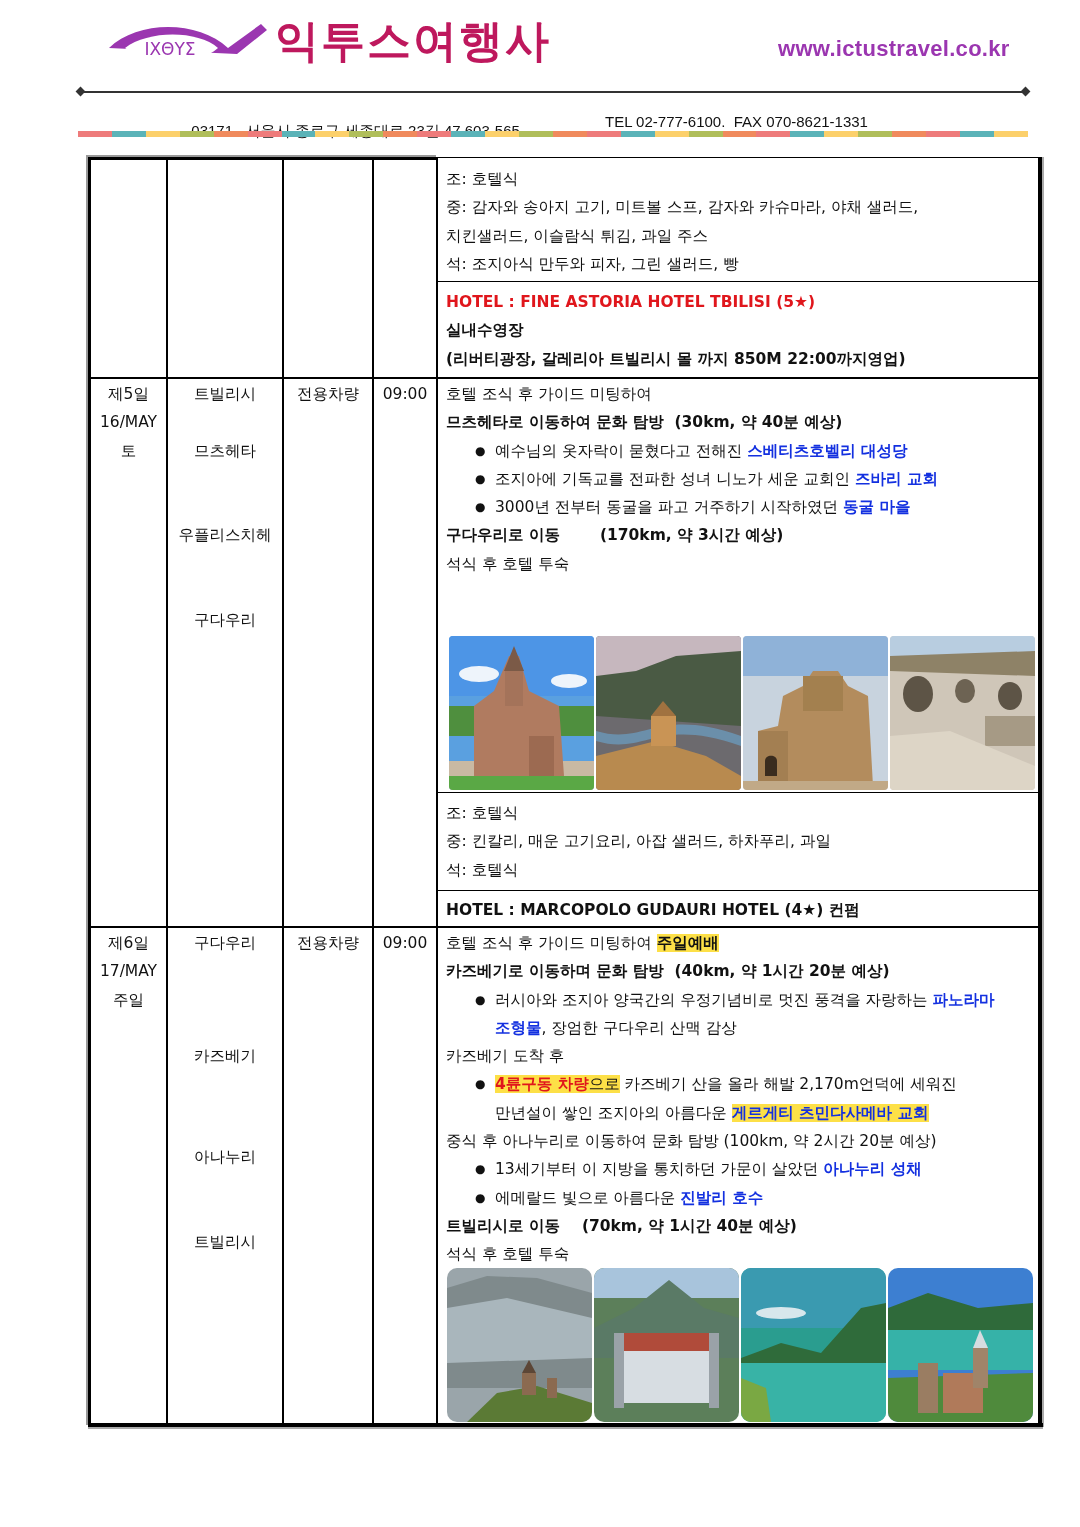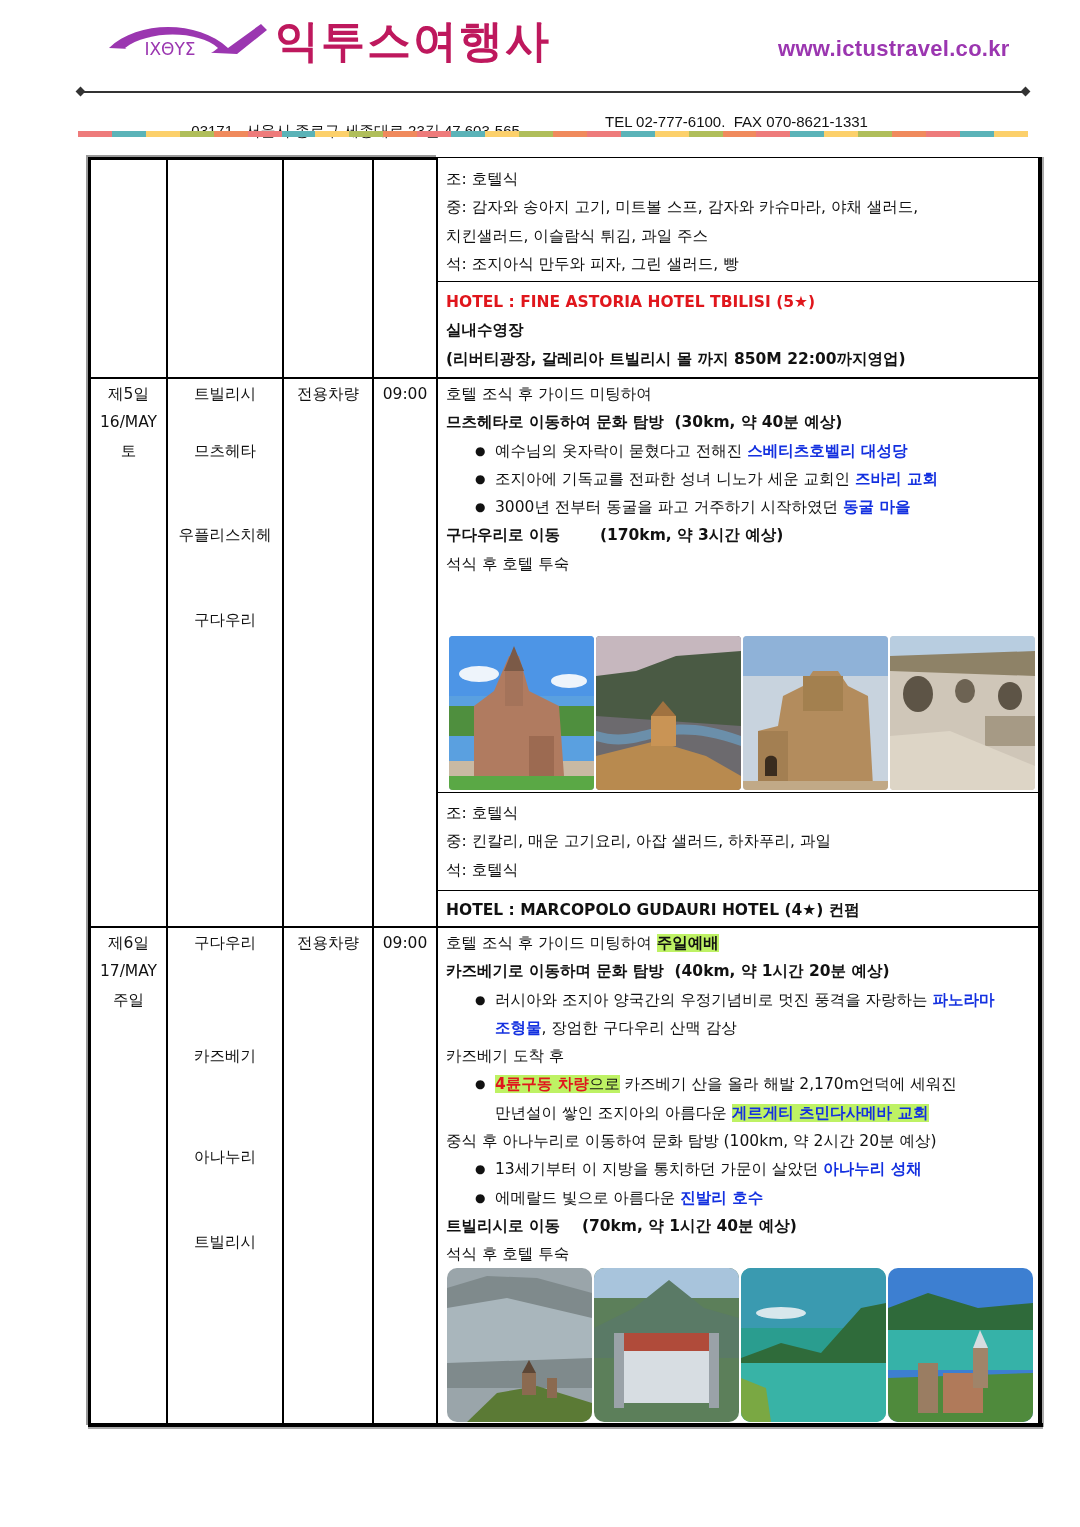--- a/index.html
+++ b/index.html
@@ -26,21 +26,21 @@
   .content-top { position: absolute; left: 349px; top: 0; width: 605px; height: 1px; background: #000; }
   .vline { position: absolute; top: 0; width: 2px; height: 1270px; background: #000; }
   .hline { position: absolute; height: 2px; background: #000; }
   .hline.thin { height: 1px; }
 
   .cell-text { position: absolute; font-size: 15.5px; line-height: 28.3px; color: #111; white-space: nowrap; }
   .center { text-align: center; }
   .bold { font-weight: bold; }
   .red { color: #e0161c; }
   .blue { color: #1330e0; font-weight: bold; text-align: center; }
-  .hl { background: #bef264; }
+  .hl { background: #fde047; }
   .line { height: 28.3px; white-space: nowrap; }
   .bullet { padding-left: 29px; }
   .bullet .dot { display: inline-block; width: 20px; font-size: 12px; vertical-align: 1px; }
   .indent { padding-left: 49px; }
   .gap { display: inline-block; width: 30px; }
 
   .photos { position: absolute; display: flex; gap: 2px; }
   .photo { position: relative; width: 145px; height: 154px; border-radius: 4px; overflow: hidden; }
 </style>
 </head>

